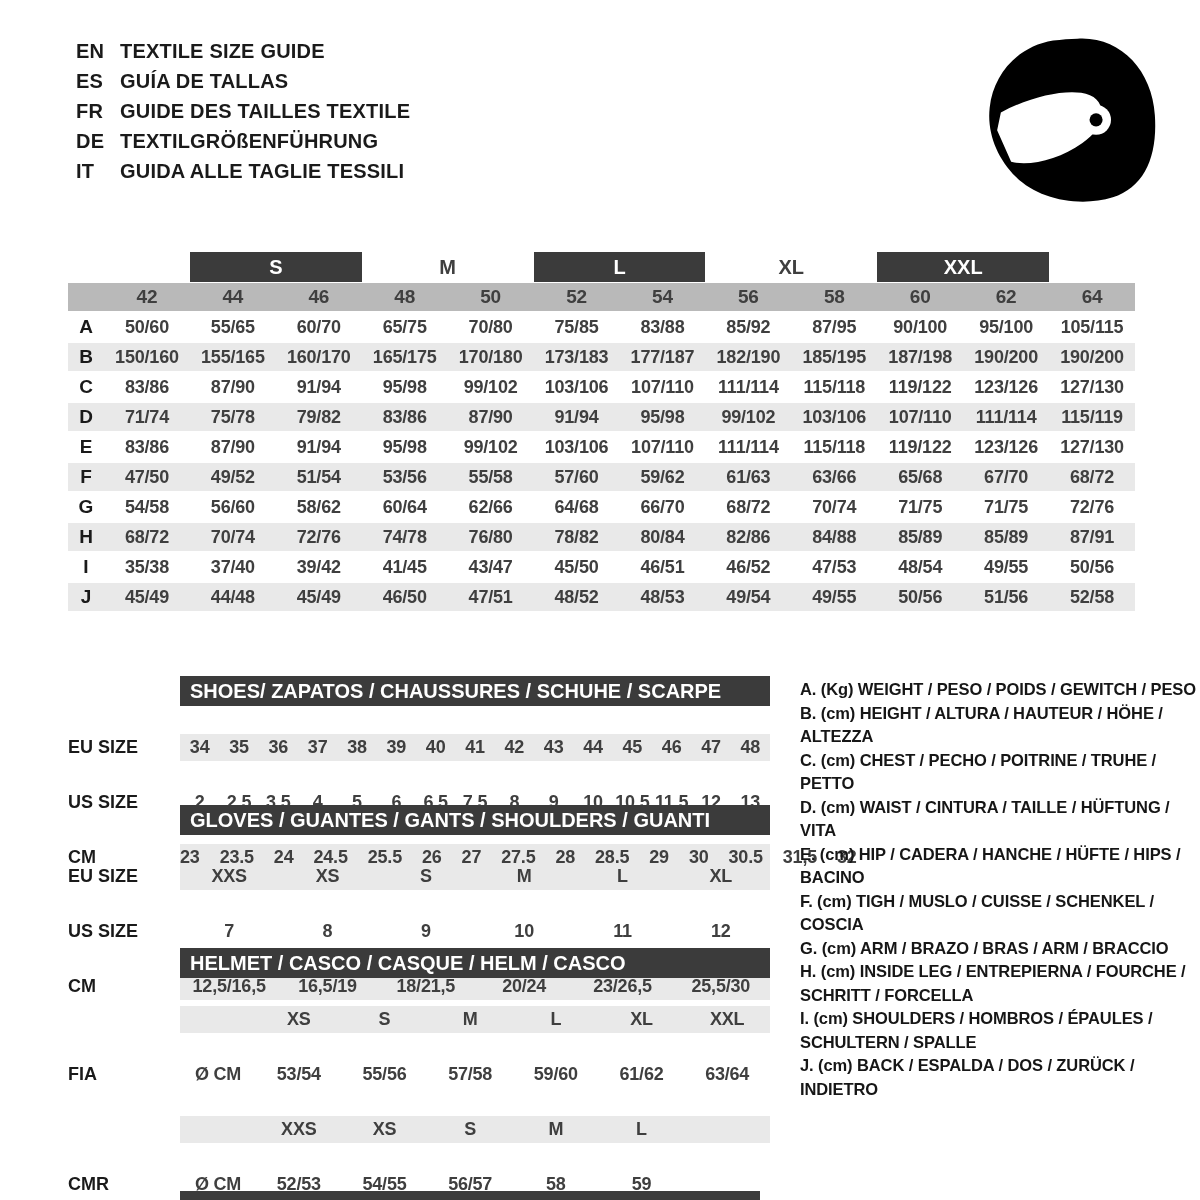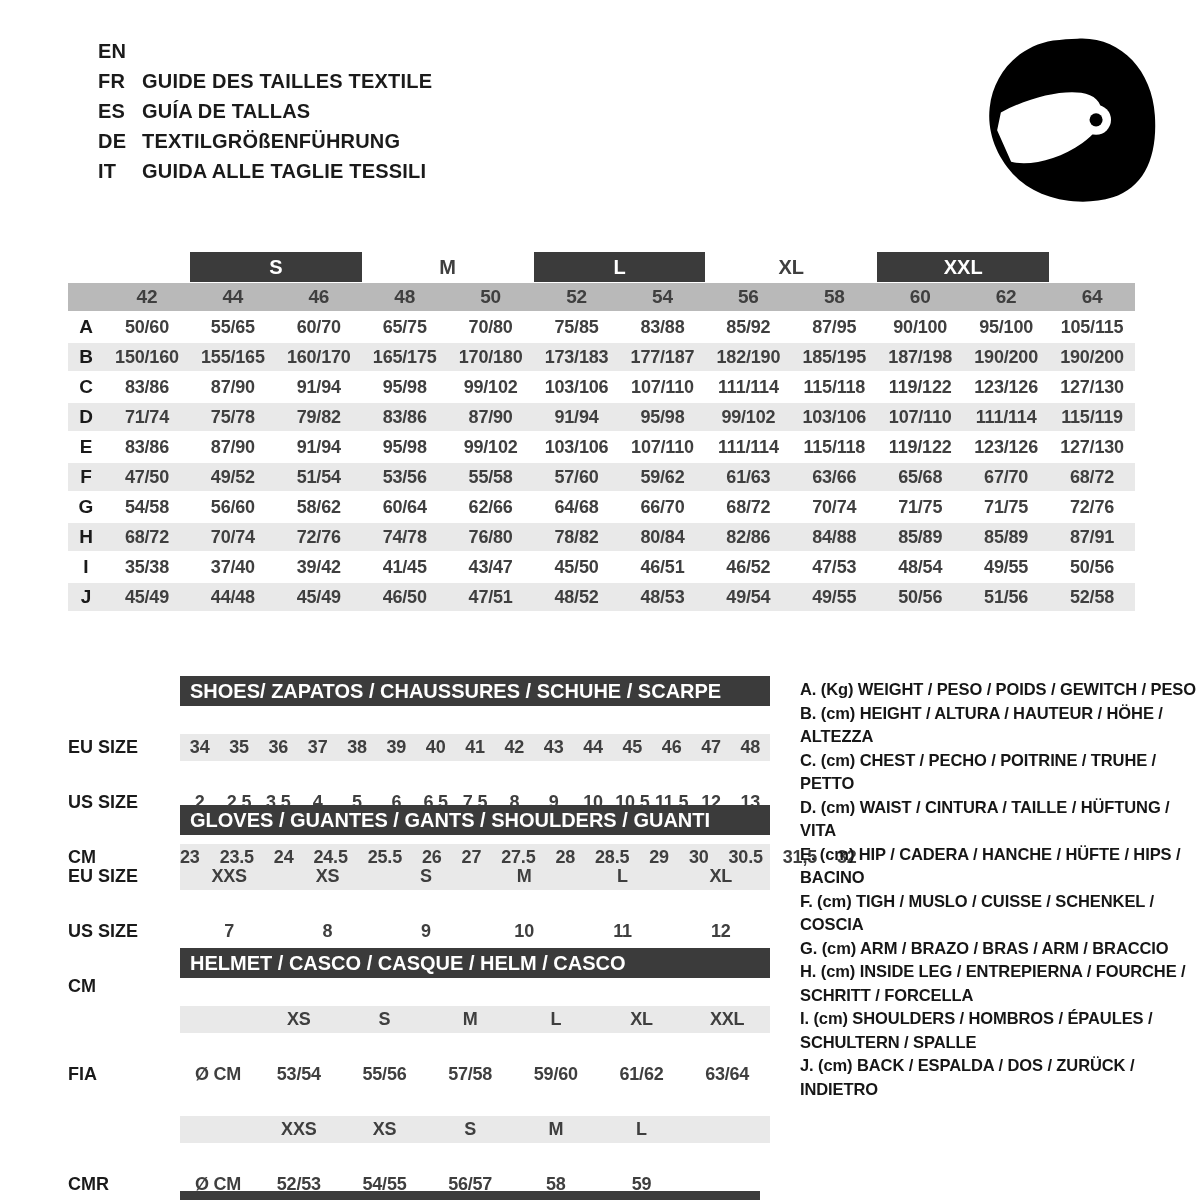--- a/index.html
+++ b/index.html
@@ -8,21 +8,21 @@
     --row-stripe:#e9e9e9;
     --text-dark:#1a1a1a;
     --text-value:#3f3f3f;
   }
   html,body{margin:0;padding:0;background:#fff;}
   .page{position:relative;width:1200px;height:1200px;background:#fff;overflow:hidden;
         font-family:"Liberation Sans",sans-serif;font-weight:700;color:var(--text-dark);}
 
   
   #lang-list{position:absolute;left:76px;top:36px;}
-  .lang-row{display:flex;line-height:30px;font-size:20px;letter-spacing:0.2px;margin-left:22px;}
+  .lang-row{display:flex;line-height:30px;font-size:20px;letter-spacing:0.2px;}
   .lang-code{width:44px;flex:0 0 44px;}
 
   
   .helmet-icon{position:absolute;left:978px;top:34px;width:182px;height:168px;}
 
   
   .main-table{position:absolute;left:68px;top:252px;width:1067px;}
   .mrow{display:grid;grid-template-columns:36px repeat(12,1fr);align-items:center;
         height:28px;margin-bottom:2px;}
   .group-row{height:30px;margin-bottom:1px;}
@@ -58,28 +58,29 @@
   .bottom-partial{position:absolute;left:180px;top:1191px;width:580px;height:9px;background:var(--bar-dark);}
 </style>
 </head>
 <body>
 
 <div class="page">
 
   <div id="lang-list">
       <div class="lang-row">
         <span class="lang-code">EN</span>
+        <span class="lang-label">TEXTILE SIZE GUIDE</span>
+      </div>
+      <div class="lang-row">
+        <span class="lang-code">ES</span>
+        <span class="lang-label">GUÍA DE TALLAS</span>
       </div>
       <div class="lang-row">
         <span class="lang-code">FR</span>
         <span class="lang-label">GUIDE DES TAILLES TEXTILE</span>
-      </div>
-      <div class="lang-row">
-        <span class="lang-code">ES</span>
-        <span class="lang-label">GUÍA DE TALLAS</span>
       </div>
       <div class="lang-row">
         <span class="lang-code">DE</span>
         <span class="lang-label">TEXTILGRÖßENFÜHRUNG</span>
       </div>
       <div class="lang-row">
         <span class="lang-code">IT</span>
         <span class="lang-label">GUIDA ALLE TAGLIE TESSILI</span>
       </div>
     </div>
@@ -348,20 +349,28 @@
           <div class="cell">7</div>
           <div class="cell">8</div>
           <div class="cell">9</div>
           <div class="cell">10</div>
           <div class="cell">11</div>
           <div class="cell">12</div>
         </div>
       </div>
       <div class="sec-row">
         <div class="sec-label">CM</div>
+        <div class="sec-vals stripe" style="grid-template-columns: repeat(6, 1fr);">
+          <div class="cell">12,5/16,5</div>
+          <div class="cell">16,5/19</div>
+          <div class="cell">18/21,5</div>
+          <div class="cell">20/24</div>
+          <div class="cell">23/26,5</div>
+          <div class="cell">25,5/30</div>
+        </div>
       </div>
     </div>
   <div id="helmet-section" class="section">
       <div class="sec-header">HELMET / CASCO / CASQUE / HELM / CASCO</div>
       <div class="sec-row">
         <div class="sec-label"></div>
         <div class="sec-vals stripe" style="grid-template-columns: 76px repeat(6, 1fr);">
           <div class="cell"></div>
           <div class="cell size-letter">XS</div>
           <div class="cell size-letter">S</div>

